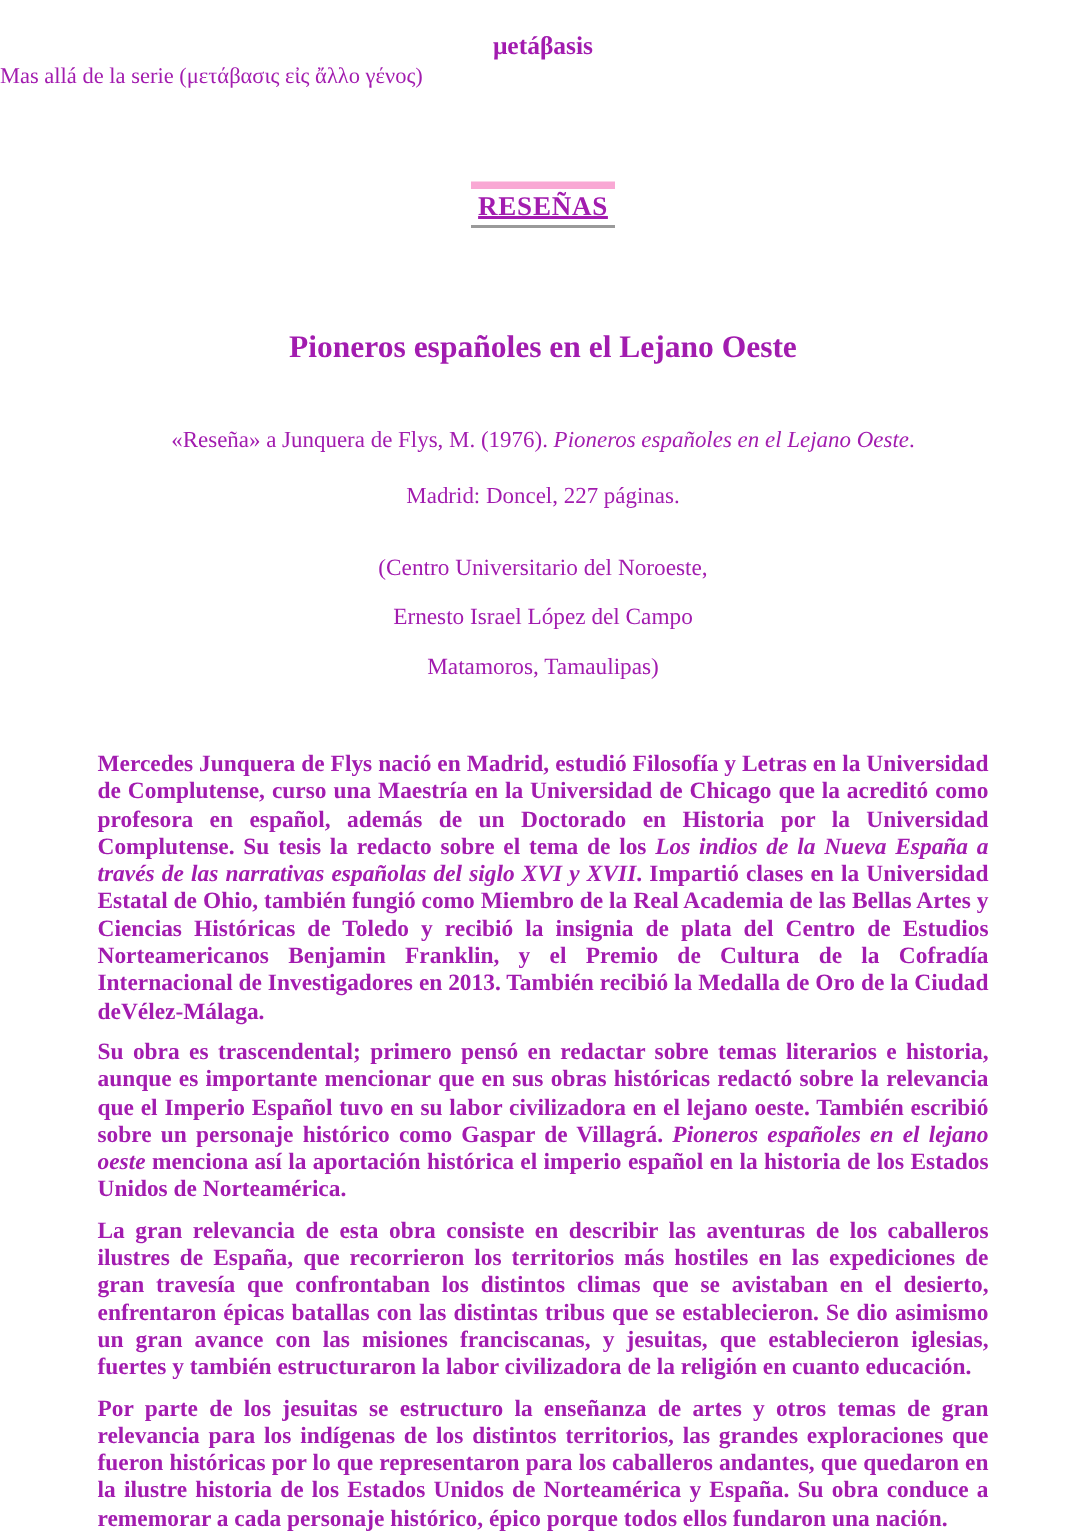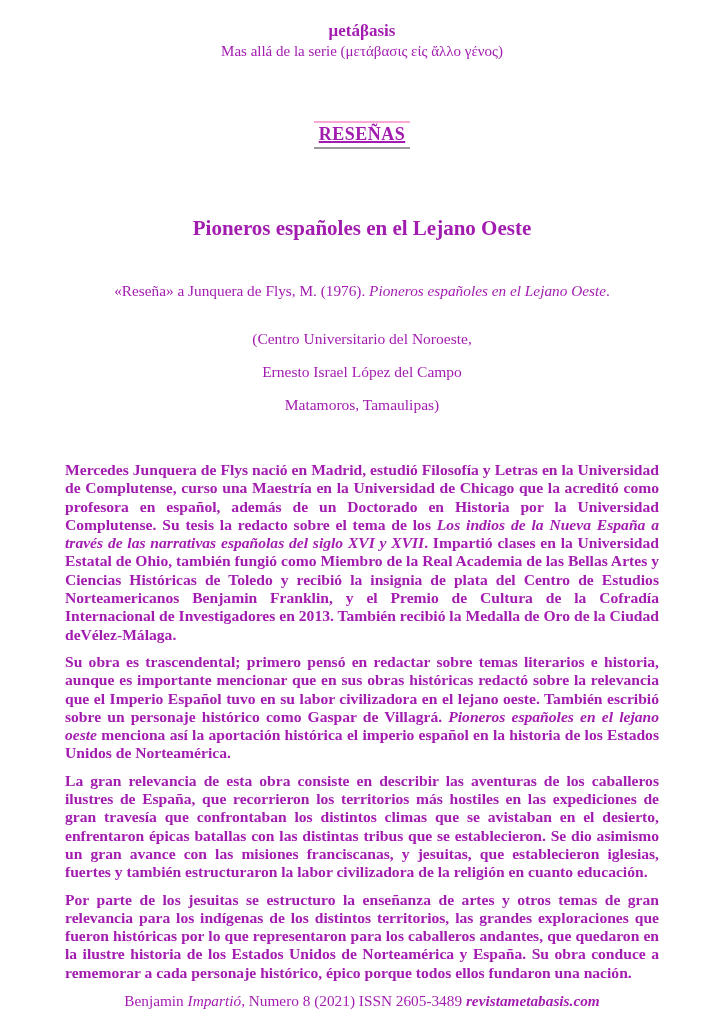--- a/index.html
+++ b/index.html
@@ -18,35 +18,35 @@
     overflow: hidden;
   }
   .jtitle {
     padding-top: 20px;
     text-align: center;
     font-weight: bold;
     font-size: 17px;
     line-height: 21px;
   }
   .jsub {
-    text-align: center;
+    text-align: left;
     font-size: 15px;
     line-height: 20px;
   }
   .section-row {
     text-align: center;
     margin-top: 60px;
   }
   .section-label {
     display: inline-block;
     font-weight: bold;
     font-size: 18px;
     line-height: 21px;
     letter-spacing: 0.5px;
-    border-top: 2px solid #f9a8d4;
+    border-top: 5px solid #f9a8d4;
     border-bottom: 2px solid #9a9a9a;
     padding: 1px 5px 2px 5px;
     text-decoration: underline;
     text-decoration-thickness: 2px;
   }
   .article-title {
     margin: 66px 0 0 0;
     text-align: center;
     font-size: 21px;
     line-height: 27px;
@@ -105,20 +105,21 @@
   </header>
 
   <div class="section-row">
     <span class="section-label">RESEÑAS</span>
   </div>
 
   <h1 class="article-title">Pioneros españoles en el Lejano Oeste</h1>
 
   <div class="citation">
     <p><span>«Reseña» a Junquera de Flys, M. (1976). </span><span class="i">Pioneros españoles en el Lejano Oeste</span><span>.</span></p>
+    <p>Madrid: Doncel, 227 páginas.</p>
   </div>
 
   <div class="author-block">
     <p class="author-line">(Centro Universitario del Noroeste,</p>
     <p class="author-line">Ernesto Israel López del Campo</p>
     <p class="author-line">Matamoros, Tamaulipas)</p>
   </div>
 
   <main class="body-col">
     <p class="para"><span>Mercedes Junquera de Flys nació en Madrid, estudió Filosofía y Letras en la Universidad de Complutense, curso una Maestría en la Universidad de Chicago que la acreditó como profesora en español, además de un Doctorado en Historia por la Universidad Complutense. Su tesis la redacto sobre el tema de los </span><span class="i">Los indios de la Nueva España a través de las narrativas españolas del siglo XVI y XVII</span><span>. Impartió clases en la Universidad Estatal de Ohio, también fungió como Miembro de la Real Academia de las Bellas Artes y Ciencias Históricas de Toledo y recibió la insignia de plata del Centro de Estudios Norteamericanos Benjamin Franklin, y el Premio de Cultura de la Cofradía Internacional de Investigadores en 2013. También recibió la Medalla de Oro de la Ciudad deVélez-Málaga.</span></p>

